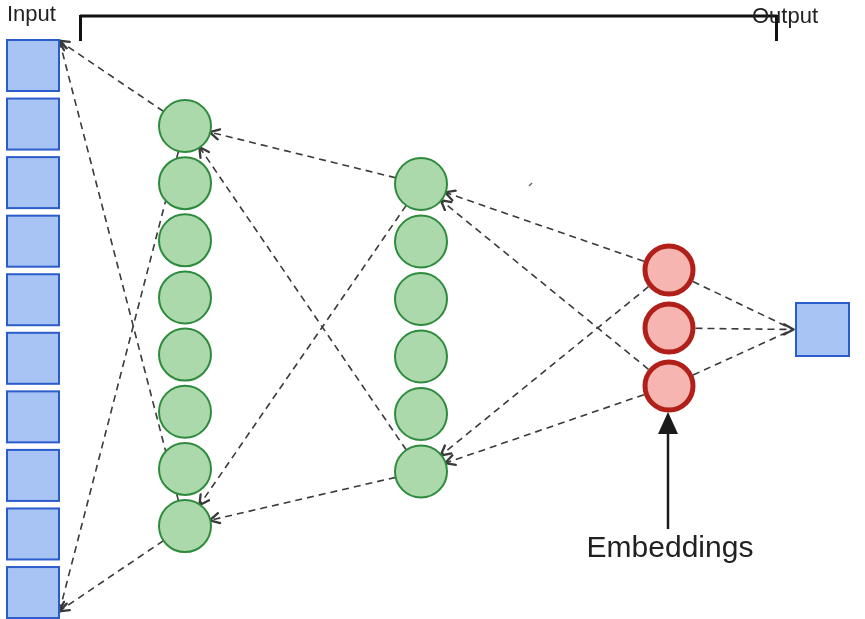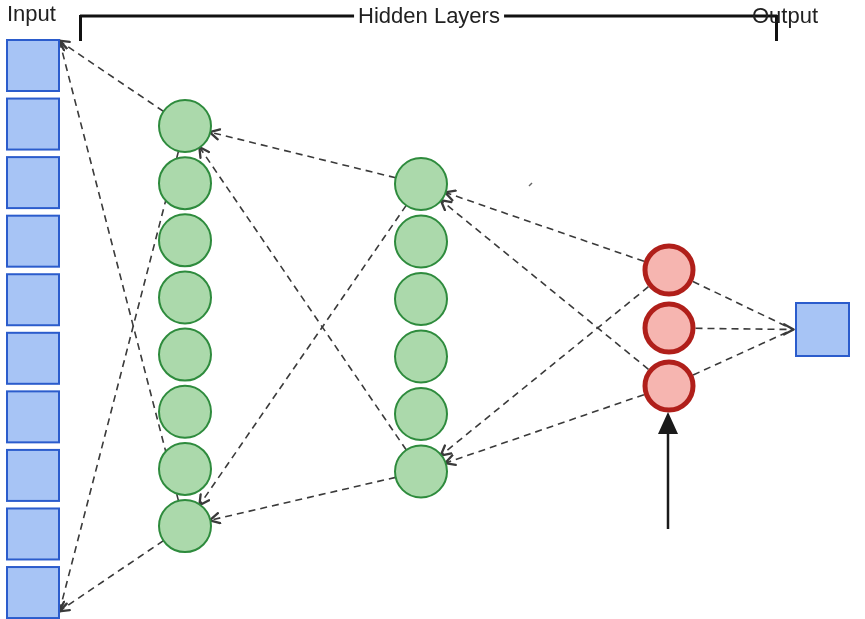--- a/index.html
+++ b/index.html
@@ -97,15 +97,15 @@
         <line x1="80.5" y1="15" x2="80.5" y2="41" stroke="#111111" stroke-width="3"></line>
         <line x1="776.5" y1="15" x2="776.5" y2="41" stroke="#111111" stroke-width="3"></line>
       </g>
     <g id="g-pointer">
         <line x1="668" y1="529" x2="668" y2="433" stroke="#1a1a1a" stroke-width="2.5"></line>
         <polygon points="668,412 658,434 678,434" fill="#1a1a1a"></polygon>
       </g>
   </svg>
 
   <div class="lbl lbl-input">Input</div>
-  <div class="lbl lbl-hidden">Hidden Layers</div>
   <div class="lbl lbl-output">Output</div>
+  <div class="lbl lbl-emb">Embeddings</div>
 </div>
 
 </body></html>

